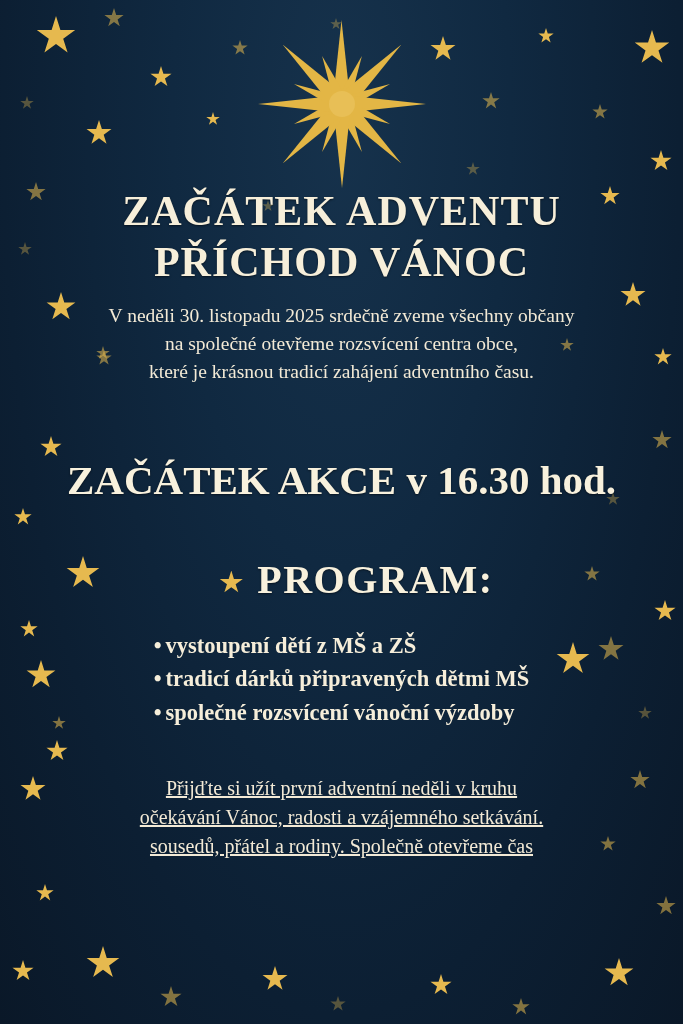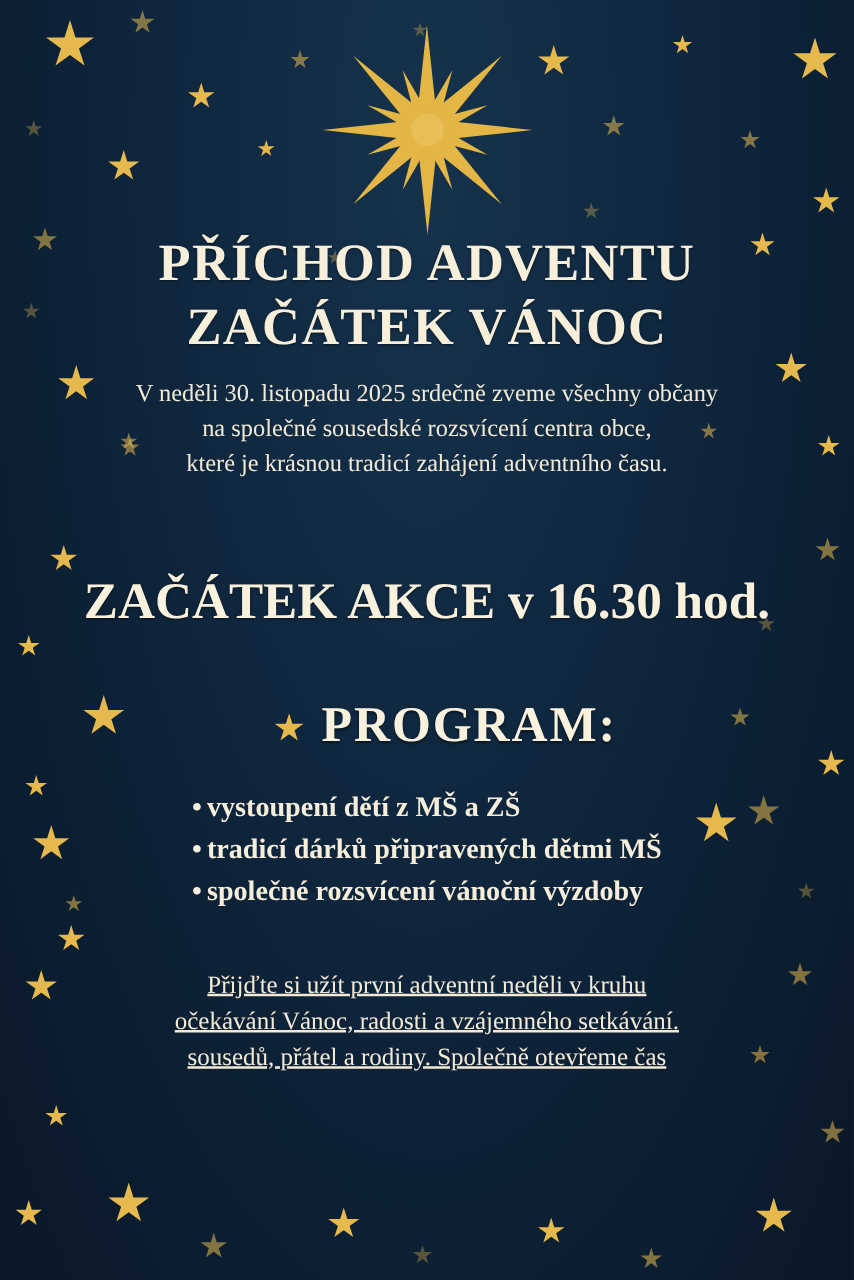--- a/index.html
+++ b/index.html
@@ -253,27 +253,27 @@
       </div>
     <div class="ray short" style="transform:rotate(337.5deg)">
         <i></i>
       </div>
     <div class="core"></div>
   </div>
 
   <div class="content">
 
     <div class="title-block">
-      <div class="title-line">PŘÍCHOD ADVENTU</div>
-      <div class="title-line">ZAČÁTEK VÁNOC</div>
+      <div class="title-line">ZAČÁTEK ADVENTU</div>
+      <div class="title-line">PŘÍCHOD VÁNOC</div>
     </div>
 
     <div class="intro">
       <div>V neděli 30. listopadu 2025 srdečně zveme všechny občany</div>
-      <div>na společné sousedské rozsvícení centra obce,</div>
+      <div>na společné otevřeme rozsvícení centra obce,</div>
       <div>které je krásnou tradicí zahájení adventního času.</div>
     </div>
 
     <div class="start-time">ZAČÁTEK AKCE v 16.30 hod.</div>
 
     <div class="program-head">
       <span class="star" style="position:relative;display:inline-block;width:24px;height:24px;top:2px;margin-right:14px;"></span><span>PROGRAM:</span>
     </div>
 
     <ul class="program-list">

